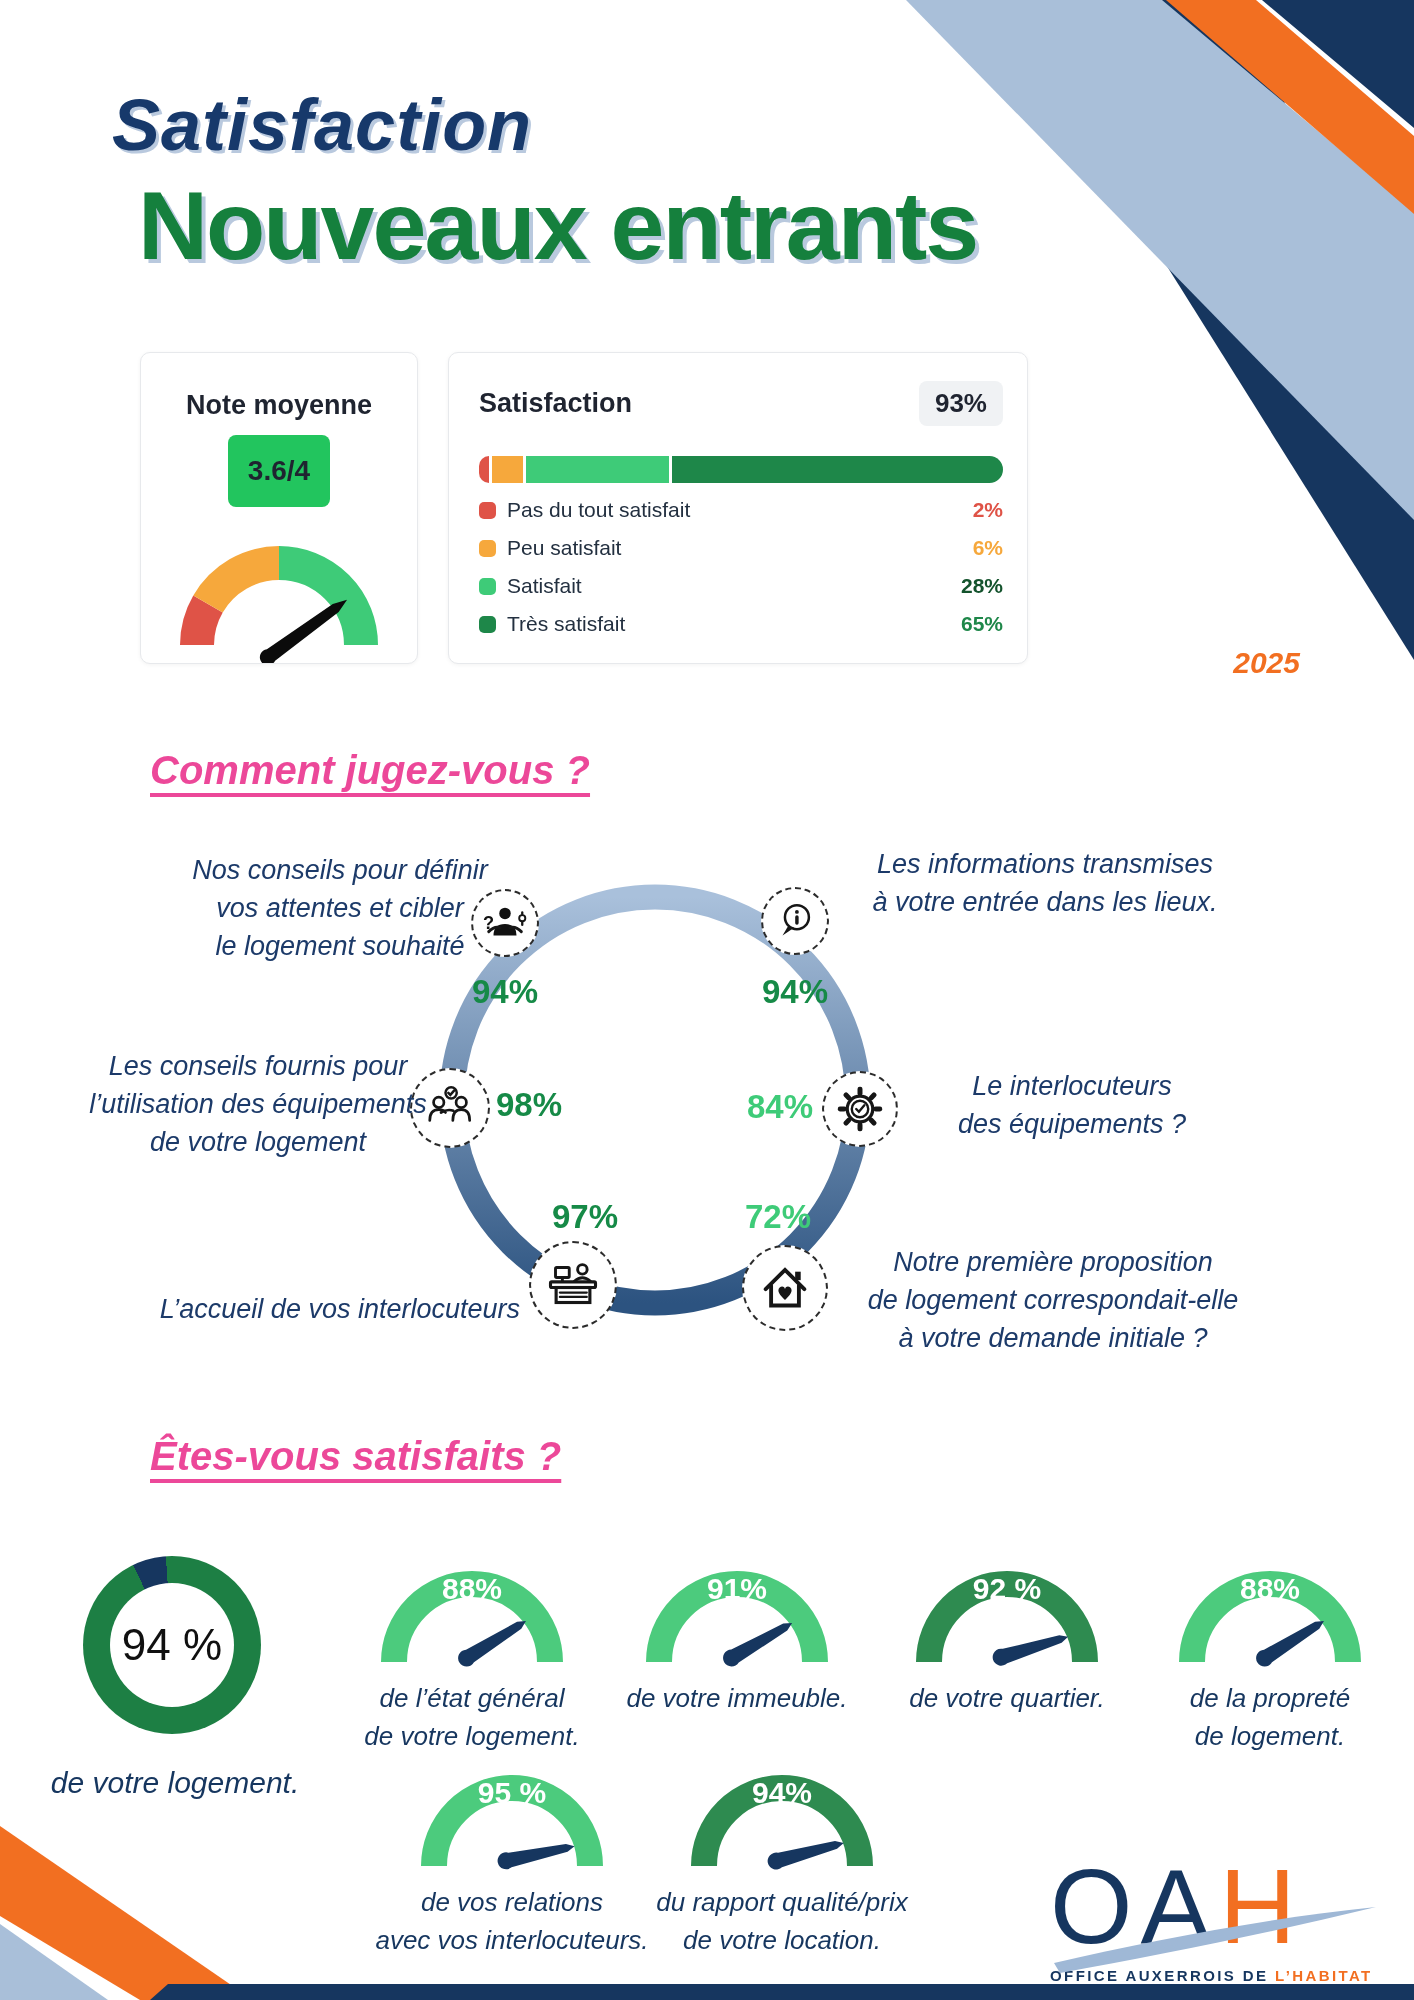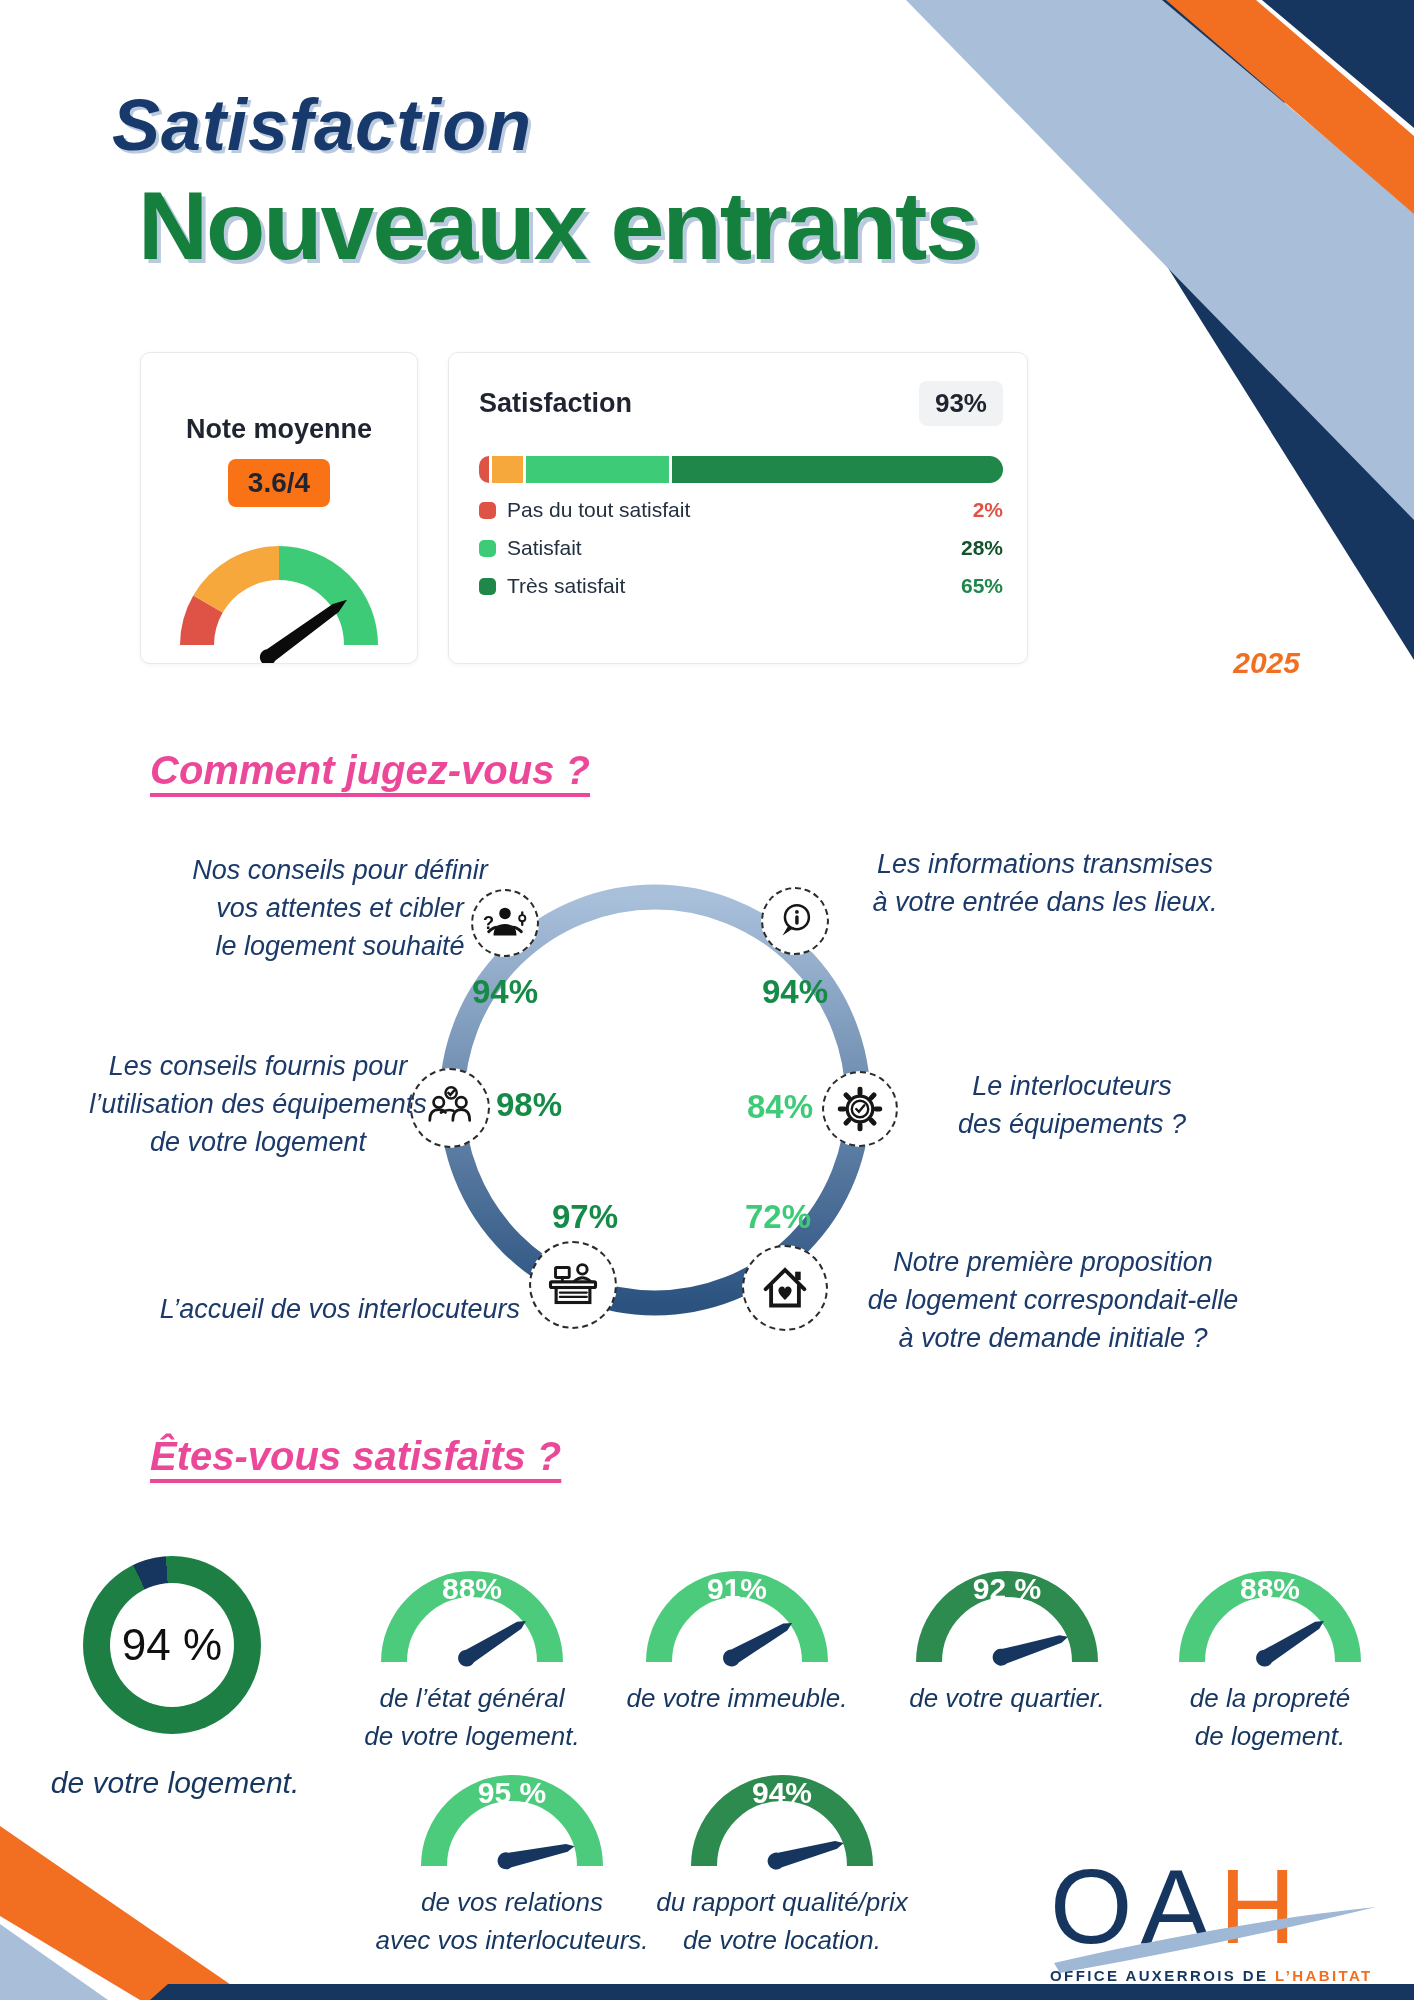--- a/index.html
+++ b/index.html
@@ -15,21 +15,21 @@
           text-shadow:4px 4px 0 #b9c9de;letter-spacing:-2px;line-height:1.15;}
   .year{left:1160px;top:646px;width:140px;text-align:right;font-size:30px;
         font-style:italic;font-weight:600;color:#f26f21;}
 
   
   .card{background:#fff;border:1.5px solid #e7e9ec;border-radius:10px;
         box-shadow:0 1px 4px rgba(0,0,0,.05);}
   .note-card{left:140px;top:352px;width:278px;height:312px;display:flex;
              flex-direction:column;align-items:center;padding-top:28px;box-sizing:border-box;justify-content:flex-end;}
   .note-title{font-size:27px;font-weight:700;color:#1f2430;}
-  .score-box{margin-top:14px;padding:8px 20px;background:#f97316;border-radius:8px;
+  .score-box{margin-top:14px;padding:20px 20px;background:#22c55e;border-radius:8px;
              font-size:28px;font-weight:700;color:#1f2430;}
   .sat-card{left:448px;top:352px;width:580px;height:312px;box-sizing:border-box;
             padding:28px 24px 0 30px;}
   .sat-head{display:flex;justify-content:space-between;align-items:center;}
   .sat-title{font-size:27px;font-weight:700;color:#1f2430;}
   .sat-badge{padding:7px 16px;background:#f0f2f4;border-radius:8px;
              font-size:26px;font-weight:700;color:#1f2430;}
   .stack-bar{display:flex;gap:3px;height:27px;margin-top:30px;}
   .stack-bar .seg{height:100%;}
   .seg0{background:#df5347;border-radius:14px 0 0 14px;}
@@ -120,20 +120,25 @@
       <div class="seg seg2" style="flex-grow: 28;"></div>
       <div class="seg seg3" style="flex-grow: 65;"></div>
     </div>
     <div class="legend">
       <div class="legend-row">
         <span class="dot dot0"></span>
         <span class="legend-label">Pas du tout satisfait</span>
         <span class="legend-val lv0">2%</span>
       </div>
       <div class="legend-row">
+        <span class="dot dot1"></span>
+        <span class="legend-label">Peu satisfait</span>
+        <span class="legend-val lv1">6%</span>
+      </div>
+      <div class="legend-row">
         <span class="dot dot2"></span>
         <span class="legend-label">Satisfait</span>
         <span class="legend-val lv2">28%</span>
       </div>
       <div class="legend-row">
         <span class="dot dot3"></span>
         <span class="legend-label">Très satisfait</span>
         <span class="legend-val lv3">65%</span>
       </div>
     </div>

